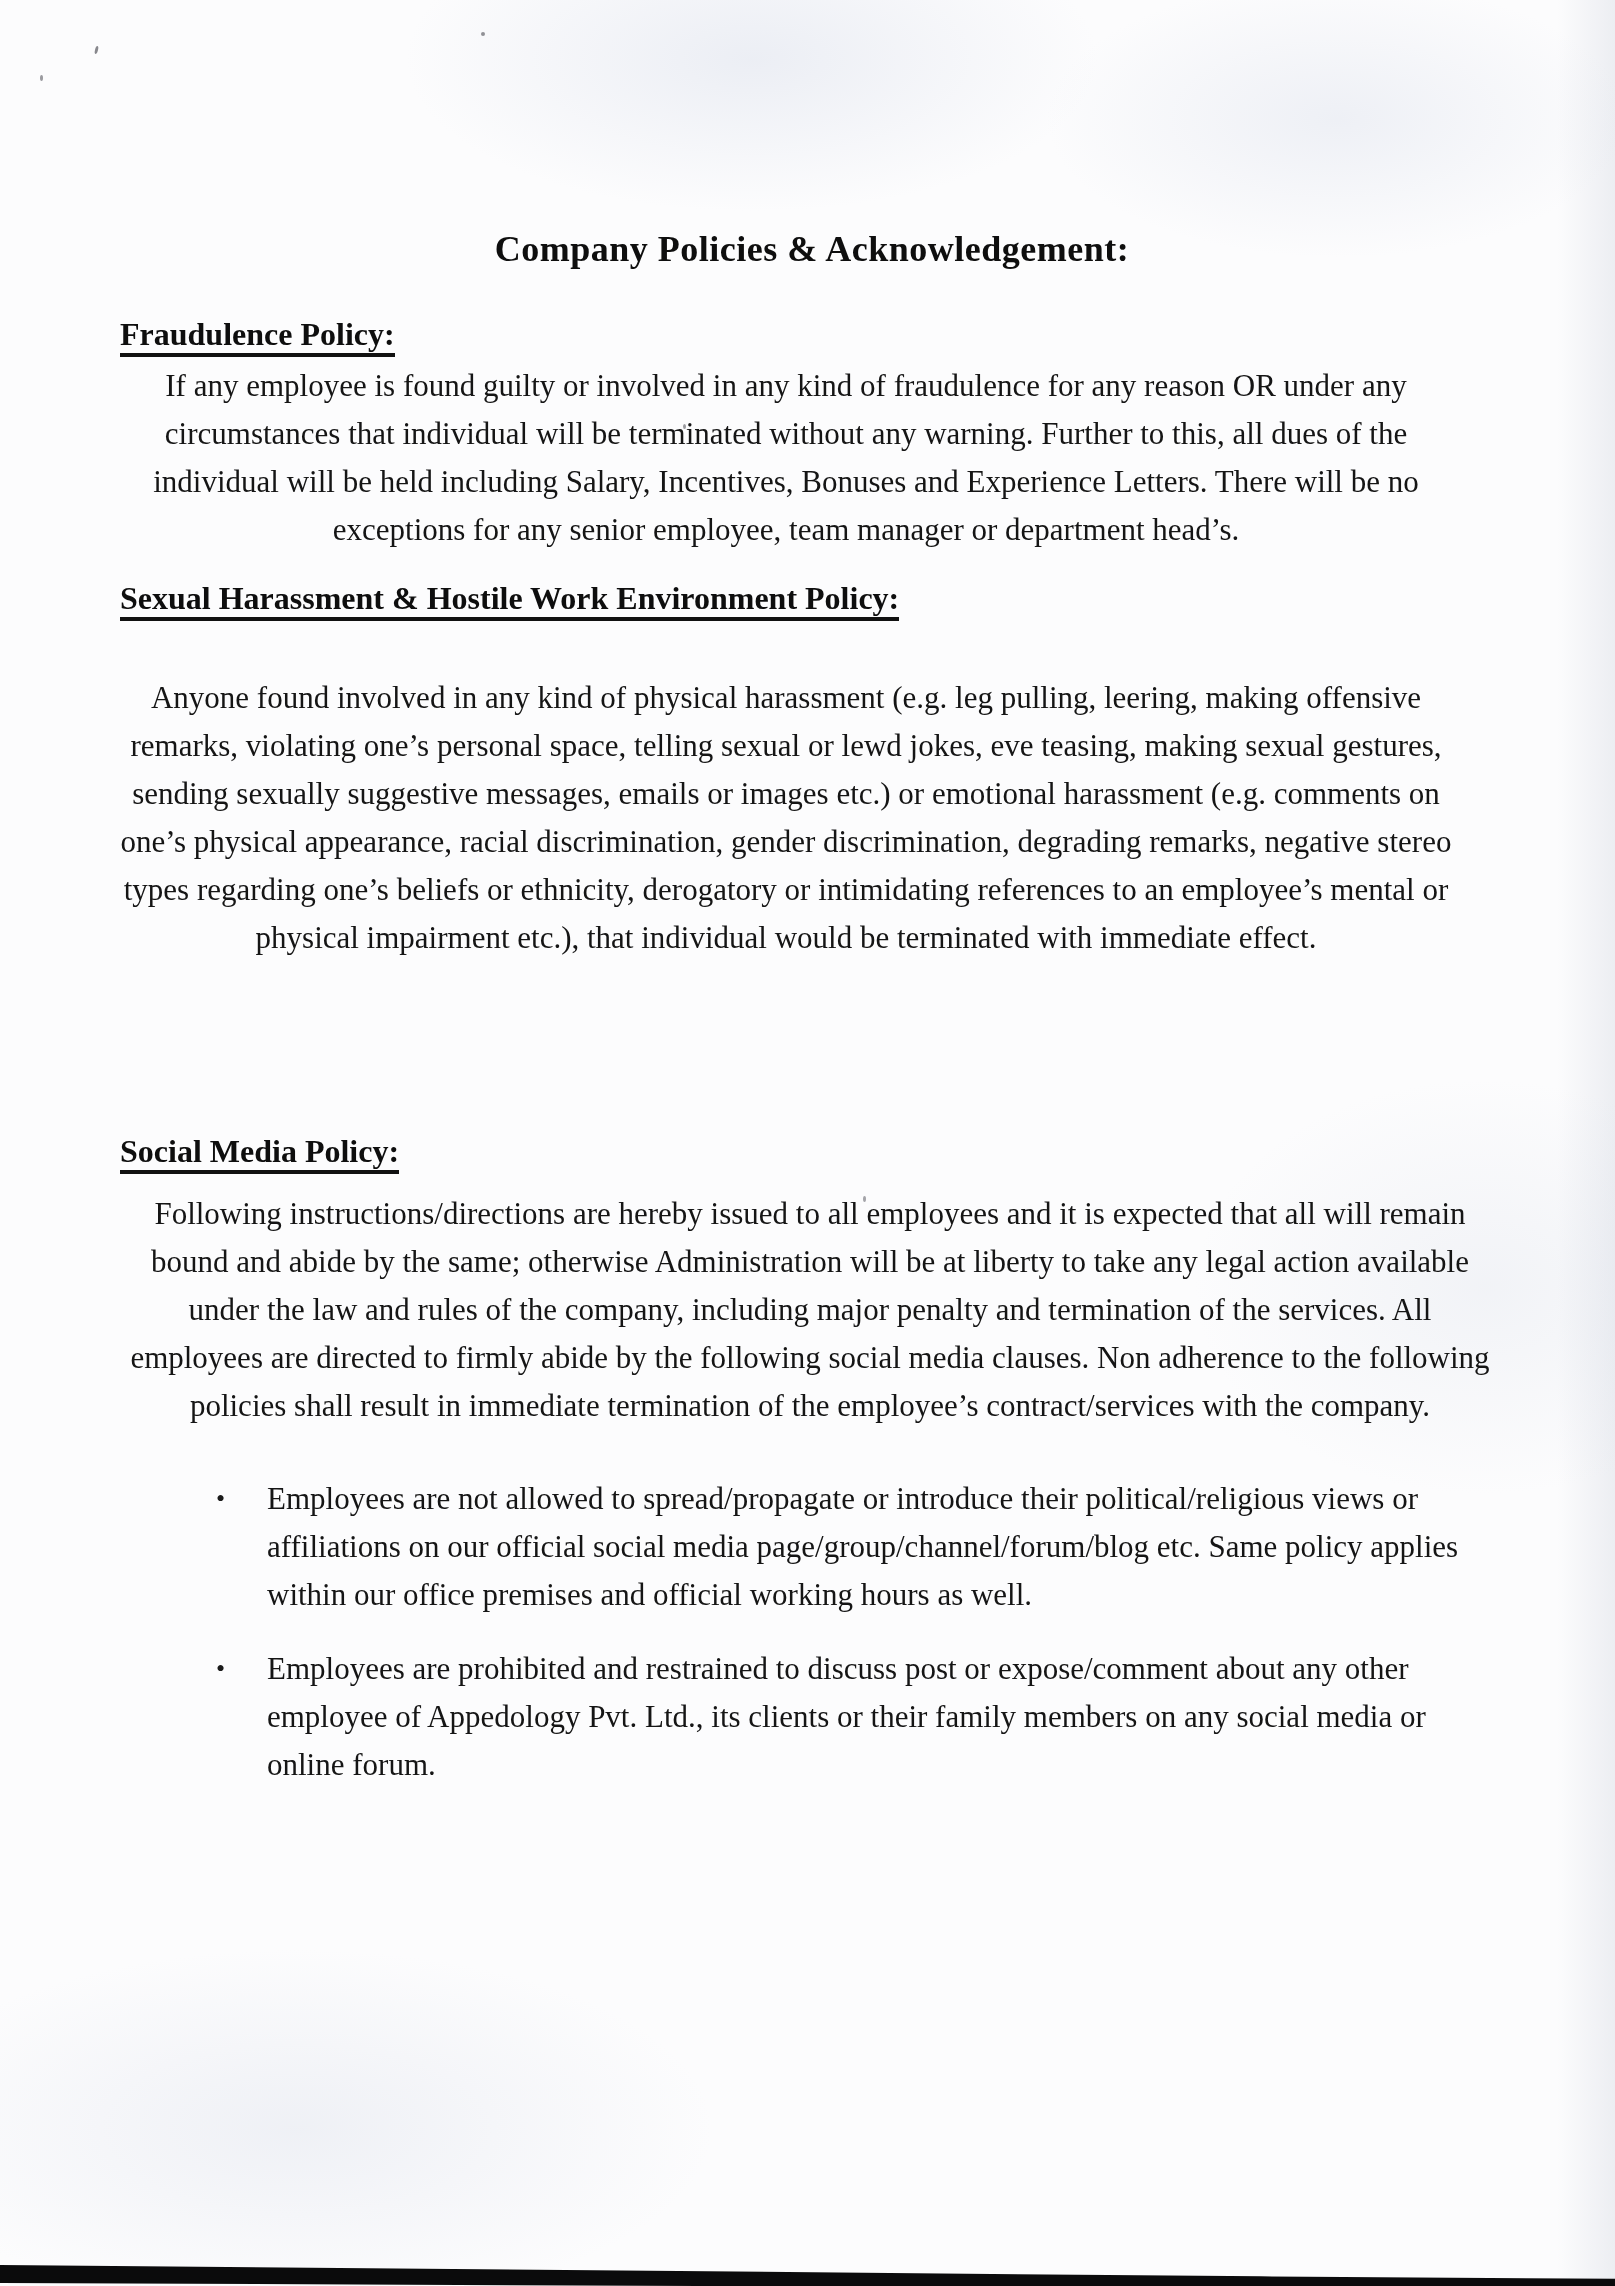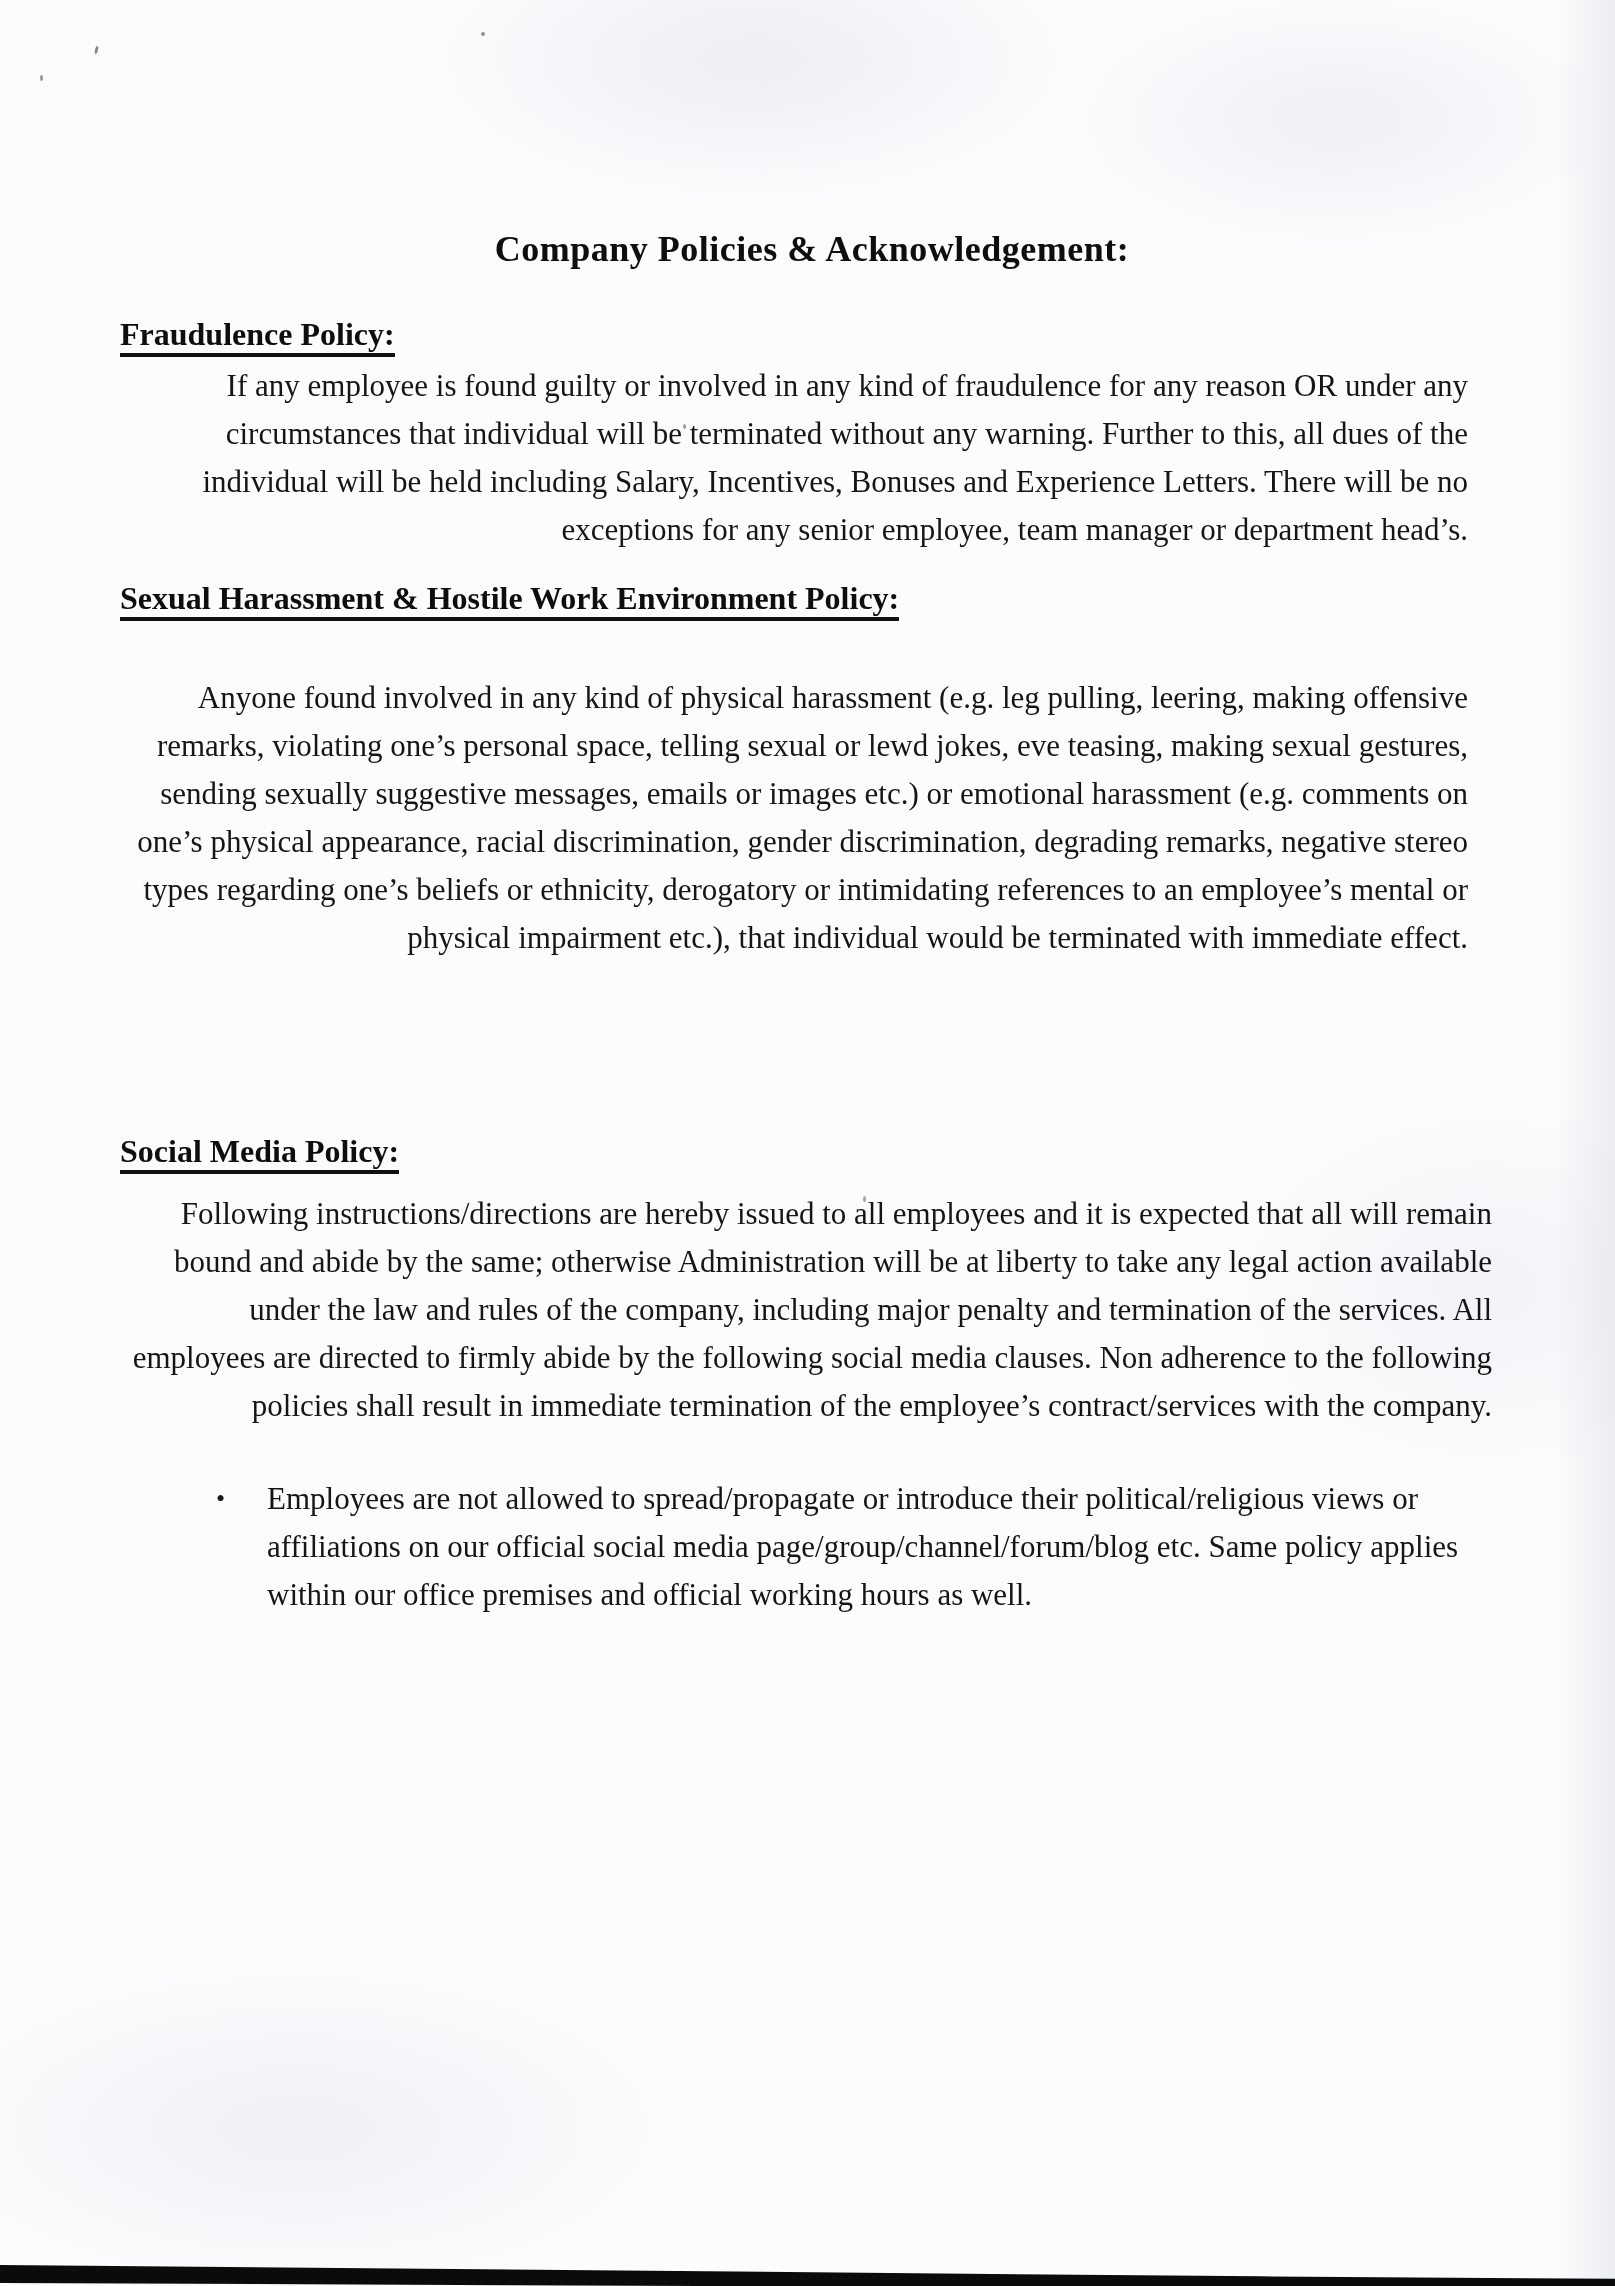--- a/index.html
+++ b/index.html
@@ -54,21 +54,21 @@
     padding-bottom: 1px;
   }
   .body-text {
     position: absolute;
     left: 0;
     width: 1364px;
     margin: 0;
     font-size: 31px;
     line-height: 48px;
     color: #151515;
-    text-align: right;
+    text-align: center;
   }
   .sec1-h { top: 300px; }
   .sec1-p { top: 362px; }
   .sec2-h { top: 564px; }
   .sec2-p { top: 674px; }
   .sec3-h { top: 1117px; }
   .sec3-p { top: 1190px; margin-left: 24px; }
   .bullet-list {
     position: absolute;
     top: 1475px;
@@ -136,20 +136,23 @@
 
     <h2 class="section-heading sec3-h">
       <span class="hd-underline">Social Media Policy:</span>
     </h2>
     <p class="body-text sec3-p">Following instructions/directions are hereby issued to all employees and it is expected that all will remain bound and abide by the same; otherwise Administration will be at liberty to take any legal action available under the law and rules of the company, including major penalty and termination of the services. All employees are directed to firmly abide by the following social media clauses. Non adherence to the following policies shall result in immediate termination of the employee’s contract/services with the company.</p>
 
     <ul class="bullet-list">
       <li class="bullet-item">
         <span>Employees are not allowed to spread/propagate or introduce their political/religious views or affiliations on our official social media page/group/channel/forum/blog etc. Same policy applies within our office premises and official working hours as well.</span>
       </li>
+      <li class="bullet-item">
+        <span>Employees are prohibited and restrained to discuss post or expose/comment about any other employee of Appedology Pvt. Ltd., its clients or their family members on any social media or online forum.</span>
+      </li>
     </ul>
 
   </div>
 
   <span class="scan-speck speck-1"></span>
   <span class="scan-speck speck-2"></span>
   <span class="scan-speck speck-3"></span>
   <span class="scan-speck speck-4"></span>
   <span class="scan-speck speck-5"></span>
 

